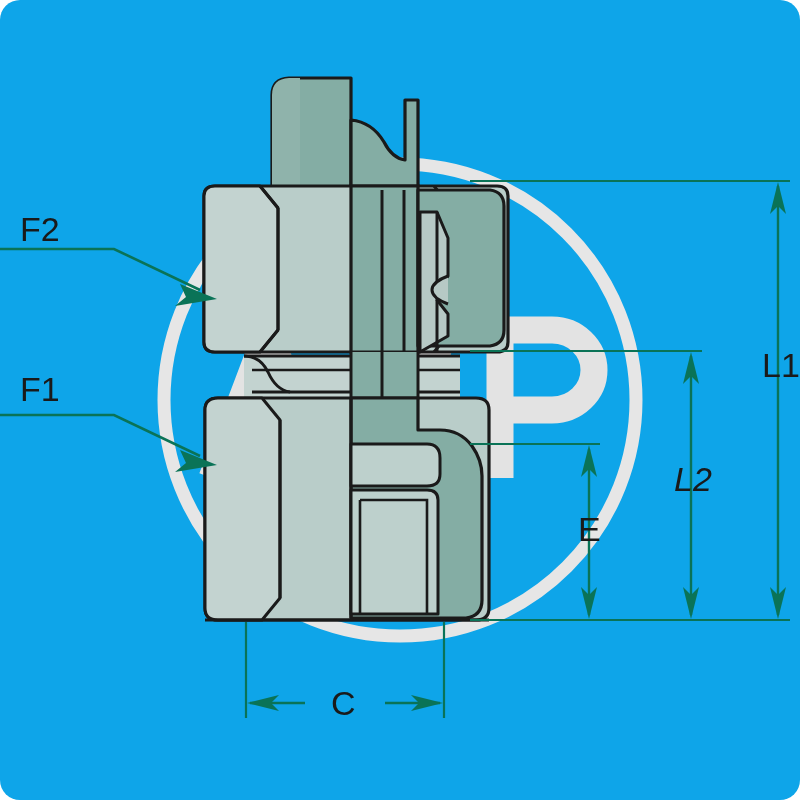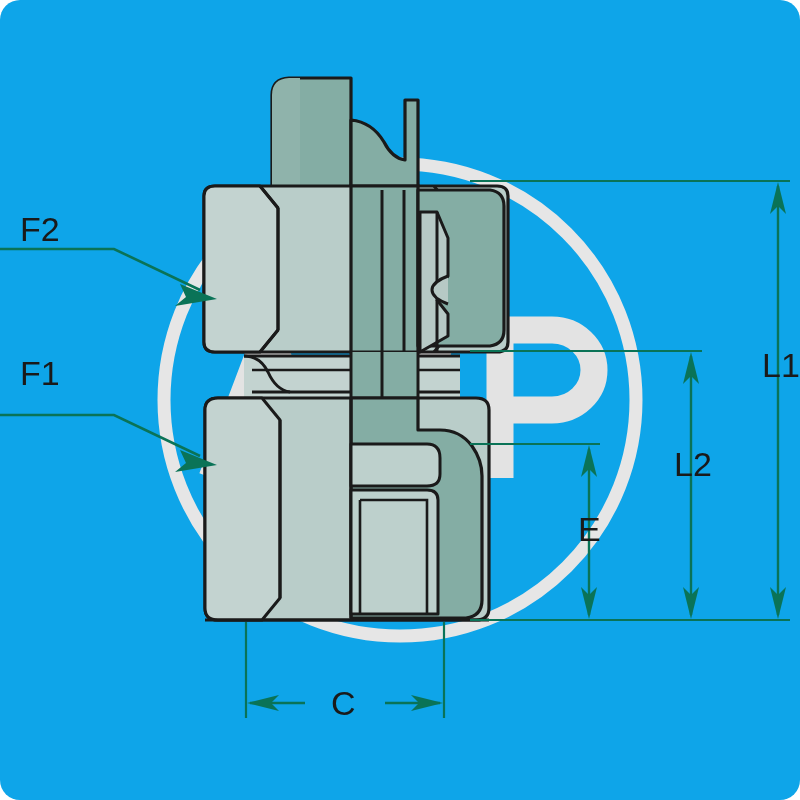--- a/index.html
+++ b/index.html
@@ -234,23 +234,23 @@
         <path d="M 250 703 L 305 703" fill="none" stroke-width="2.4"></path>
         <path d="M 385 703 L 440 703" fill="none" stroke-width="2.4"></path>
         <polygon points="247,703 279,695 271,703 279,711" stroke="none"></polygon>
         <polygon points="443,703 411,695 419,703 411,711" stroke="none"></polygon>
       </g>
     </g>
   </svg>
 
   <div class="dim-label" style="left:20px; top:212px;">F2</div>
 
-  <div class="dim-label" style="left:20px; top:356px;">F1</div>
+  <div class="dim-label" style="left:20px; top:372px;">F1</div>
 
   <div class="dim-label" style="left:762px; top:348px;">L1</div>
 
-  <div class="dim-label" style="left:674px; top:447px;">L2</div>
+  <div class="dim-label" style="left:674px; top:462px;font-style:italic;">L2</div>
 
   <div class="dim-label" style="left:578px; top:512px;">E</div>
 
   <div class="dim-label" style="left:331px; top:686px;">C</div>
 
 </div>
 
 </body></html>

